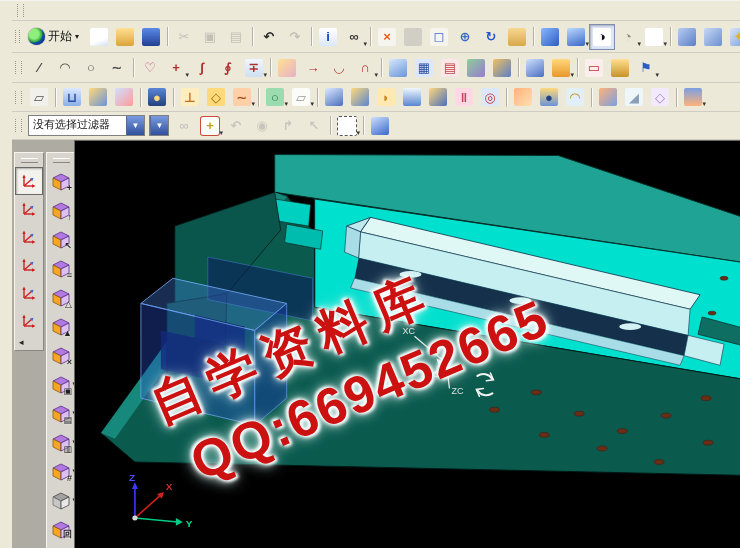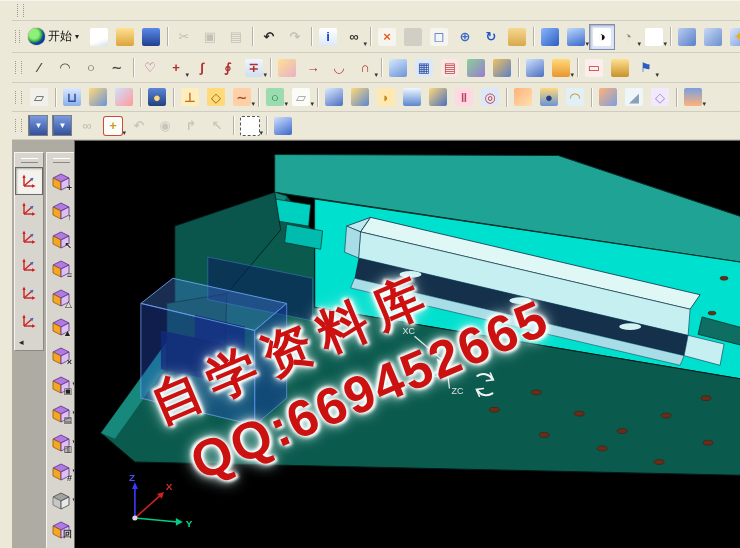--- a/index.html
+++ b/index.html
@@ -343,20 +343,21 @@
         <div class="tb-sep"></div>
         <div class="tbtn dd">
           <span class="gl" style="background: linear-gradient(rgb(122, 159, 224), rgb(255, 178, 122));"></span>
         </div>
       </div>
   </div>
 
   <div class="tbrow r4">
     <div class="mgrip"></div>
     <div class="nxsel">
+      <span class="val">没有选择过滤器</span>
       <span class="selbtn">▼</span>
     </div>
     <div class="nxsel">
       <span class="selbtn">▼</span>
     </div>
     <div style="display:flex;align-items:center">
 
     <div class="tbtn disabled">
           <span class="gl" style="color: rgb(168, 164, 156);">∞</span>
         </div>

